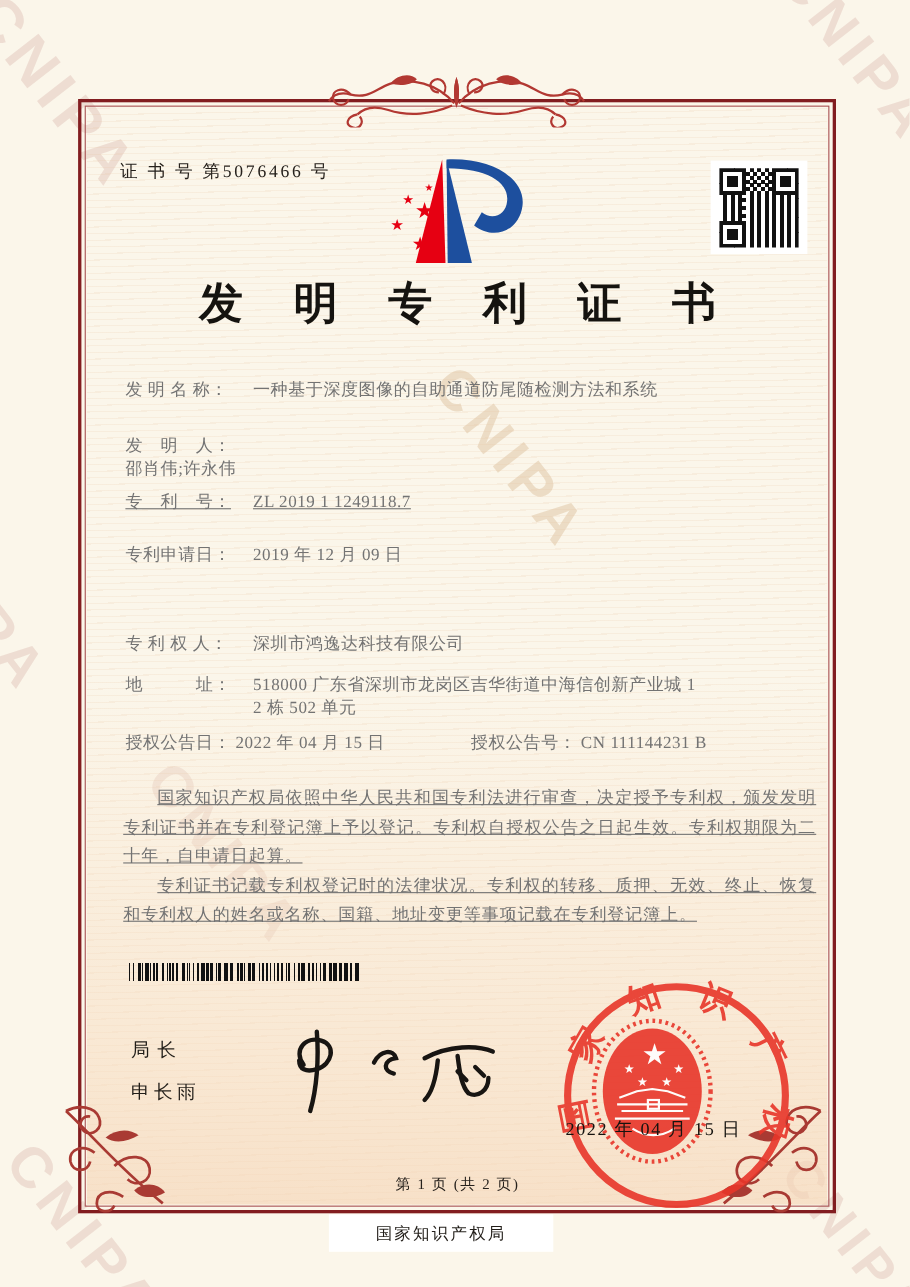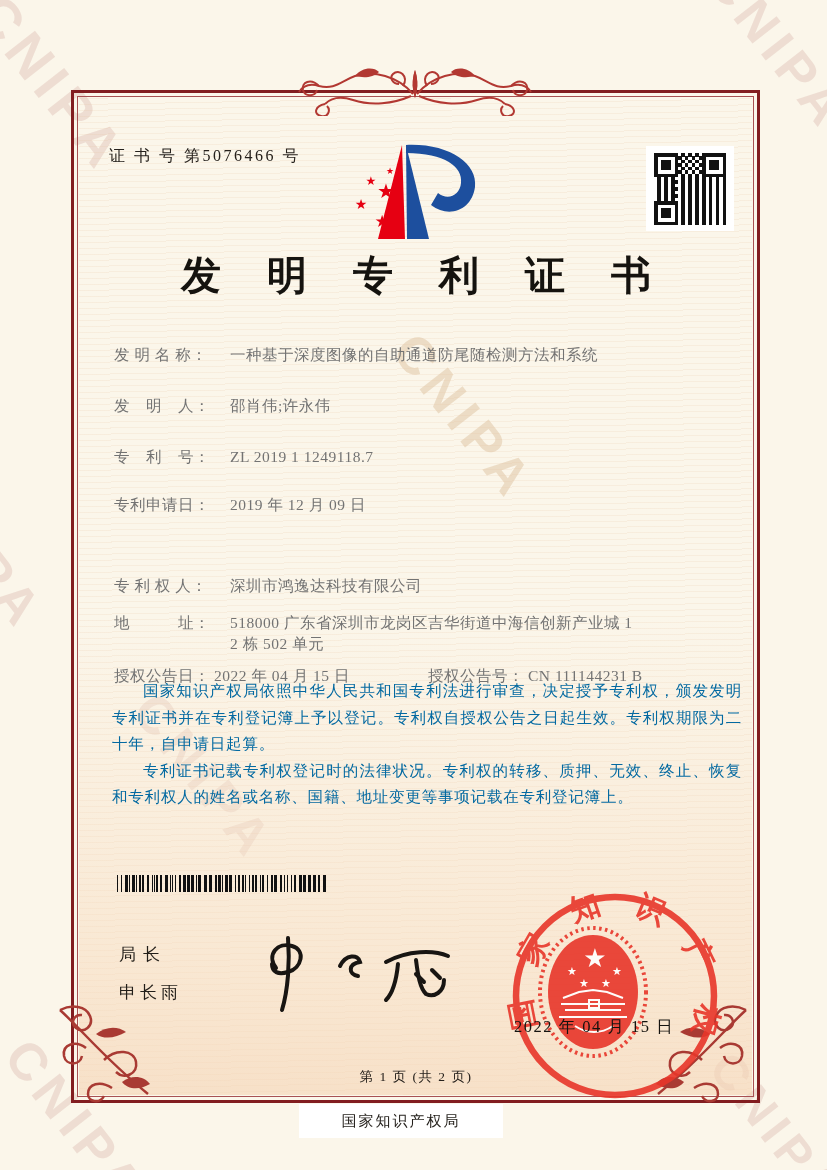--- a/index.html
+++ b/index.html
@@ -38,27 +38,27 @@
   .logo{position:absolute;left:353px;top:143px;width:135px;height:102px;z-index:4;}
   .qrbox{position:absolute;left:646px;top:146px;width:88px;height:85px;background:#fff;z-index:4;}
   .qrbox svg{position:absolute;left:8px;top:7px;}
   .title{position:absolute;left:71px;top:248px;width:690px;z-index:4;text-align:center;
          font-size:40px;font-weight:bold;color:#15130f;letter-spacing:18px;text-indent:18px;}
 
   
   .frow{position:absolute;left:114px;z-index:4;display:flex;font-size:15.5px;color:#737373;letter-spacing:0.5px;line-height:21px;}
   .frow .lab{width:116px;flex:none;}
   .frow .val{max-width:508px;}
-  #f0{top:344px;} #f1{top:395px;} #f2{top:446px;} #f3{top:494px;} #f4{top:544px;margin-top:31px;} #f5{top:612px;}
+  #f0{top:344px;} #f1{top:395px;flex-direction:column;} #f2{top:446px;text-decoration:underline;} #f3{top:494px;} #f4{top:544px;margin-top:31px;} #f5{top:612px;}
   #grant-row{top:645px;width:628px;margin-top:20px;}
   #grant-row .pairB{position:absolute;left:314px;display:flex;}
   #grant-row .glab{margin-right:4px;}
 
-  .paras{position:absolute;left:112px;top:678px;width:630px;z-index:4;font-size:15.5px;color:#0369a1;
-         line-height:26.5px;text-align:justify;letter-spacing:0.8px;}
+  .paras{position:absolute;left:112px;top:713px;width:630px;z-index:4;font-size:15.5px;color:#737373;
+         line-height:26.5px;text-align:justify;letter-spacing:0.8px;text-decoration:underline;}
   .paras p{margin:0;text-indent:2em;}
 
   
   .barcode{position:absolute;left:117px;top:875px;z-index:4;}
   .director-title{position:absolute;left:119px;top:943px;z-index:4;font-size:17px;letter-spacing:7px;color:#221e19;}
   .director-name{position:absolute;left:119px;top:981px;z-index:4;font-size:17px;letter-spacing:4px;color:#221e19;}
   .signature{position:absolute;left:248px;top:928px;z-index:4;}
   .seal{position:absolute;left:505px;top:886px;width:220px;height:220px;z-index:5;opacity:0.9;}
   .seal-date{position:absolute;left:514px;top:1016px;z-index:6;font-size:16.5px;letter-spacing:1.5px;color:#15130f;white-space:nowrap;}
   .page-info{position:absolute;left:71px;top:1068px;width:690px;z-index:4;text-align:center;

